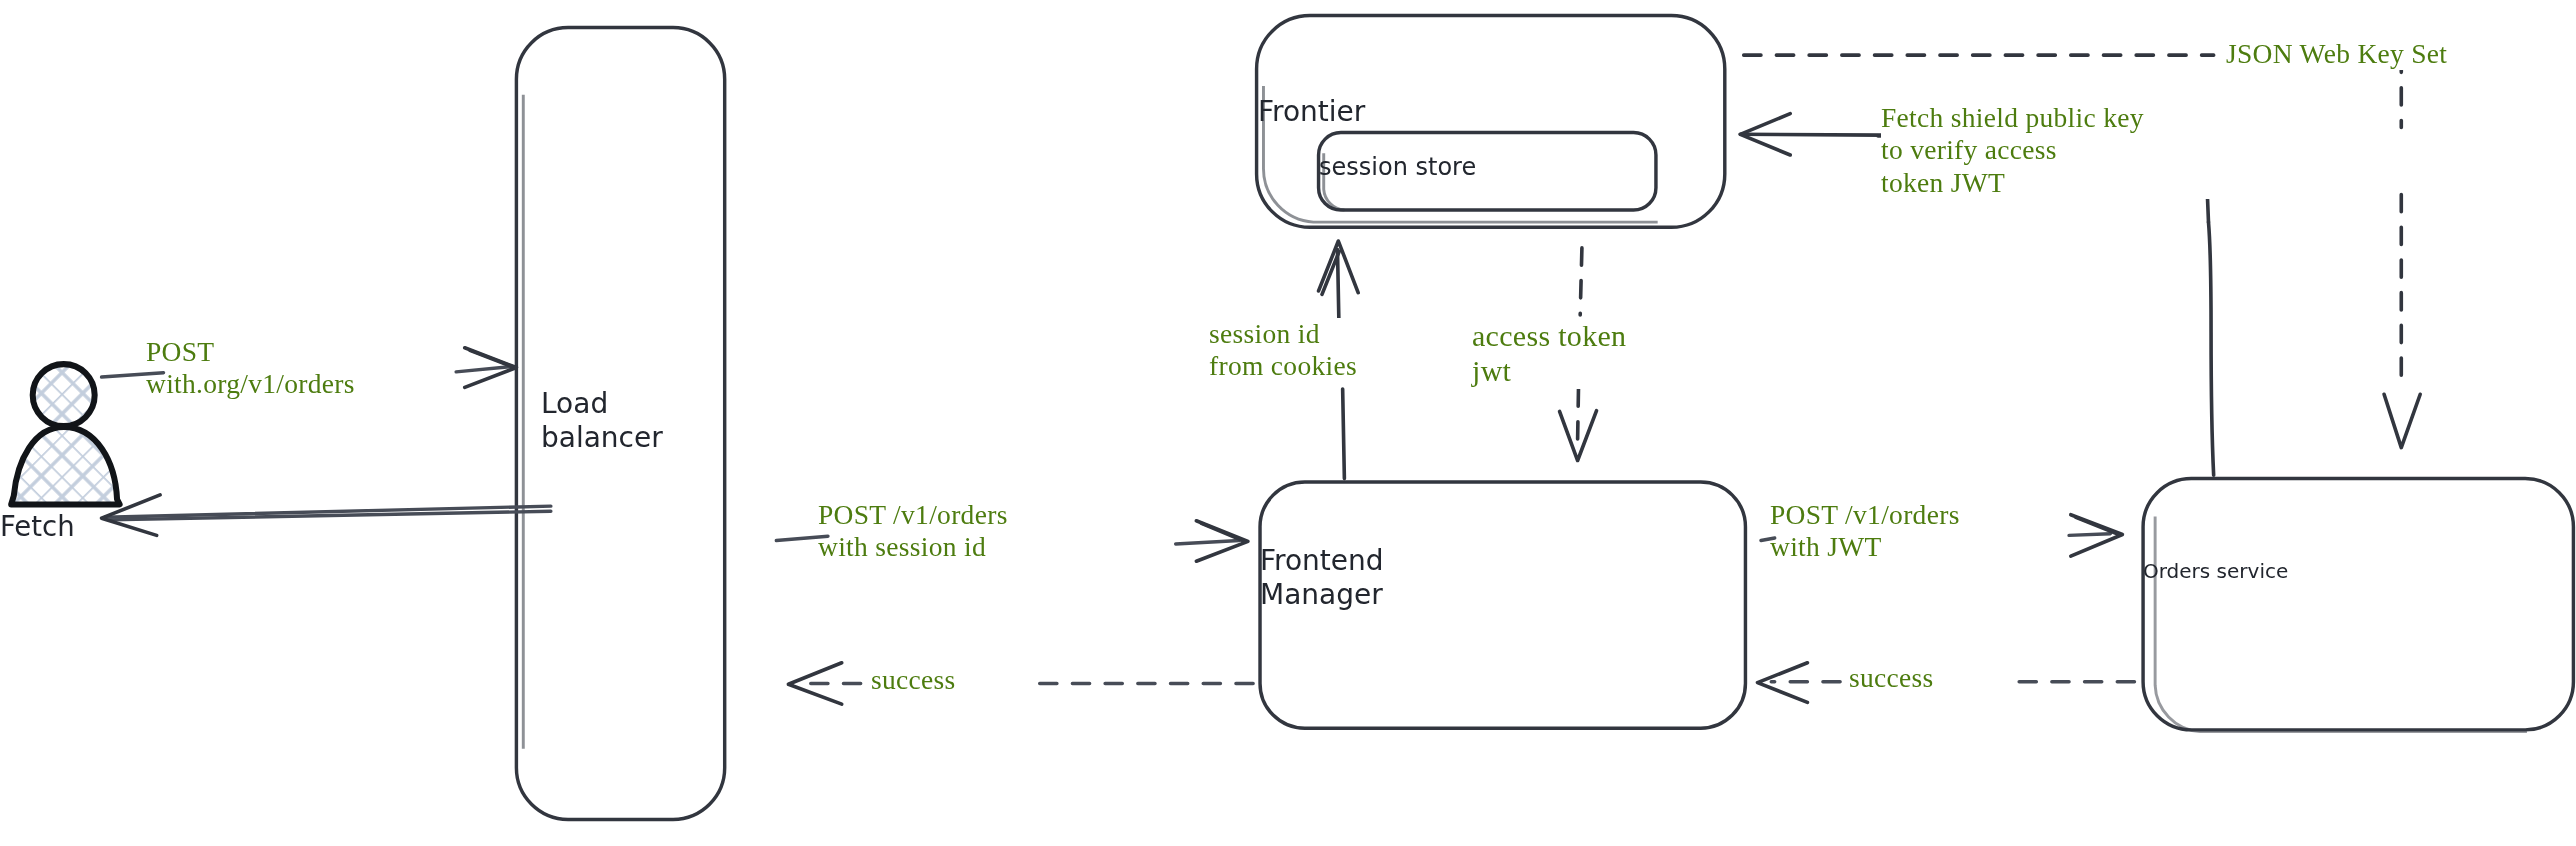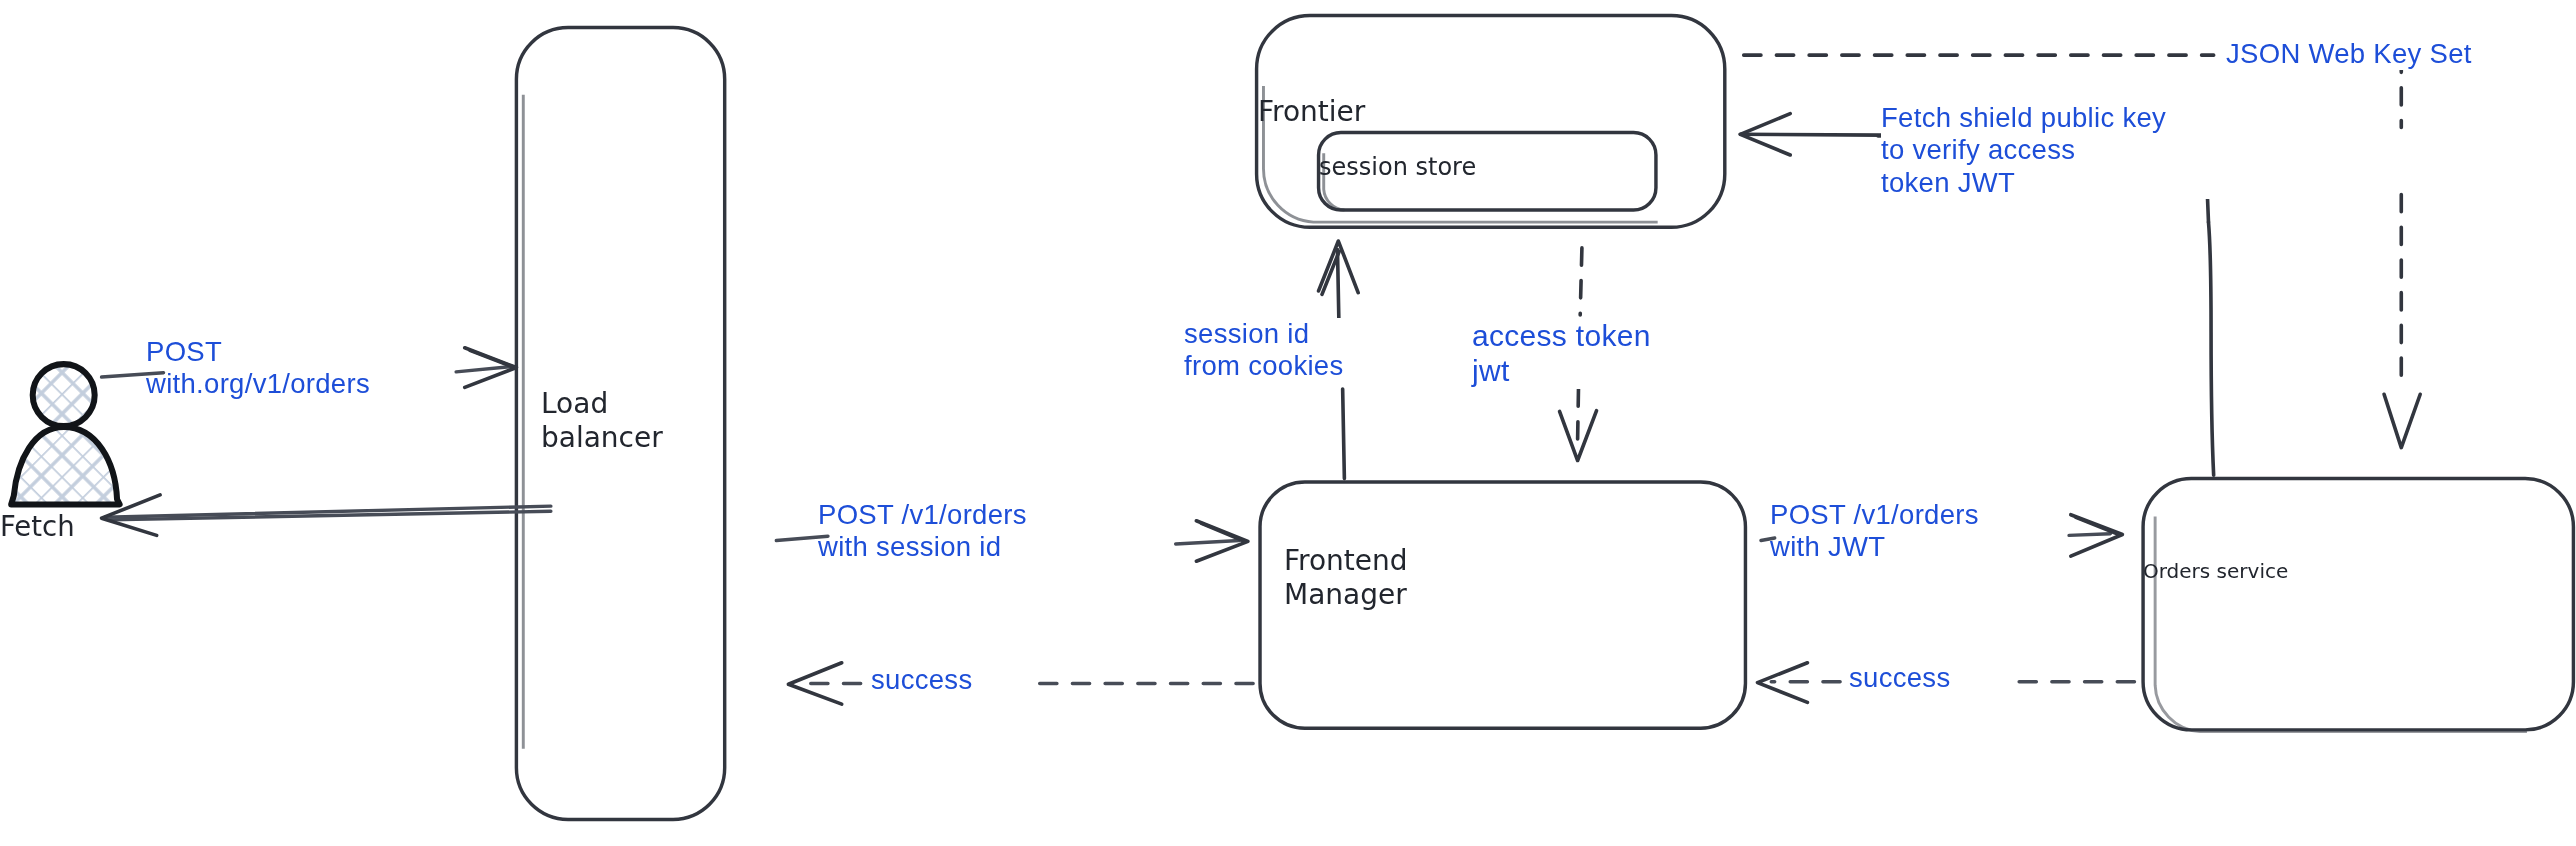--- a/index.html
+++ b/index.html
@@ -12,22 +12,22 @@
   .node-shape{fill:#ffffff;stroke:#32363f;stroke-width:4;}
   .node-shape2{fill:none;stroke:#32363f;stroke-width:3.4;}
   .edge{fill:none;stroke:#32363f;stroke-width:4.2;stroke-linecap:round;}
   .edge-thin{fill:none;stroke:#474c57;stroke-width:4;stroke-linecap:round;}
   .dashed{stroke-dasharray:20 18;}
   .head{fill:none;stroke:#32363f;stroke-width:4.2;stroke-linecap:round;stroke-linejoin:round;}
   .actor-out{fill:none;stroke:#111418;stroke-width:7;stroke-linejoin:round;}
   .actor-fill{fill:url(#hatch);stroke:none;}
   .lbl{
     position:absolute;
-    font-family:Liberation Sans, sans-serif;
-    color:#1d4ed8;
+    font-family:Liberation Serif, serif;
+    color:#4d7c0f;
     white-space:pre;
     line-height:1.18;
     letter-spacing:0.3px;
   }
   .node-label{
     position:absolute;color:#22262e;
     font-family:"DejaVu Sans", sans-serif;
     line-height:1.2;white-space:pre;
   }
   .edge-label{}
@@ -145,34 +145,34 @@
 
   <div class="node-label" style="left:0px;top:510px;width:129px;font-size:27.5px;">Fetch</div>
 
   <div class="node-label" style="left:541px;top:387px;width:160px;font-size:28px;">Load
 balancer</div>
 
   <div class="node-label" style="left:1258px;top:95px;width:466px;font-size:28px;">Frontier</div>
 
   <div class="node-label" style="left:1319px;top:153px;width:337px;font-size:24px;">session store</div>
 
-  <div class="node-label" style="left:1260px;top:544px;width:485px;font-size:28px;padding-left:24px;">Frontend
+  <div class="node-label" style="left:1260px;top:544px;width:485px;font-size:28px;">Frontend
 Manager</div>
 
   <div class="node-label" style="left:2143px;top:559px;width:430px;font-size:20px;">Orders service</div>
 
   <div class="lbl edge-label" style="left:146px;top:336px;width:310px;font-size:27.5px;">POST
 with.org/v1/orders</div>
 
   <div class="lbl edge-label" style="left:818px;top:499px;width:370px;font-size:27.5px;">POST /v1/orders
 with session id</div>
 
   <div class="lbl edge-label" style="left:871px;top:664px;width:164px;font-size:27.5px;background:#ffffff;">success</div>
 
-  <div class="lbl edge-label" style="left:1184px;top:318px;width:215px;font-size:27.5px;background:#ffffff;">session id
+  <div class="lbl edge-label" style="left:1209px;top:318px;width:215px;font-size:27.5px;background:#ffffff;">session id
 from cookies</div>
 
   <div class="lbl edge-label" style="left:1472px;top:318px;width:215px;font-size:30px;background:#ffffff;">access token
 jwt</div>
 
   <div class="lbl edge-label" style="left:1770px;top:499px;width:306px;font-size:27.5px;">POST /v1/orders
 with JWT</div>
 
   <div class="lbl edge-label" style="left:1849px;top:662px;width:164px;font-size:27.5px;background:#ffffff;">success</div>
 

